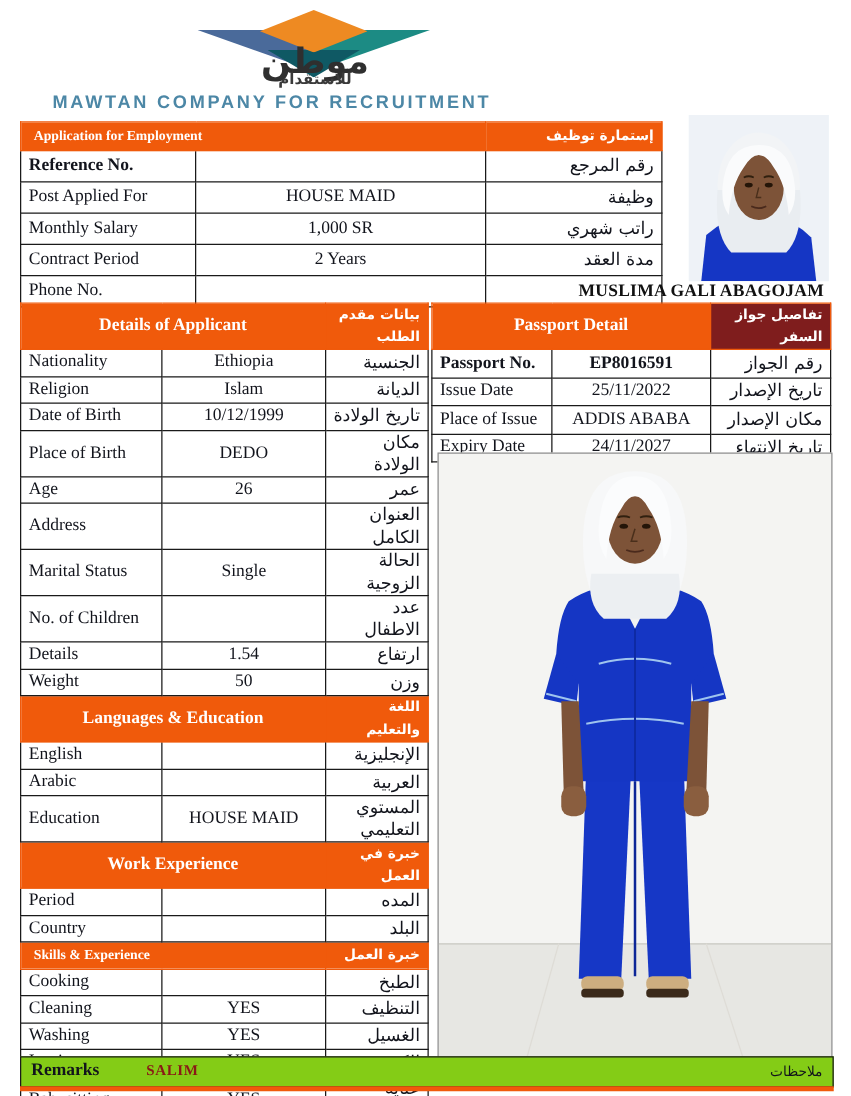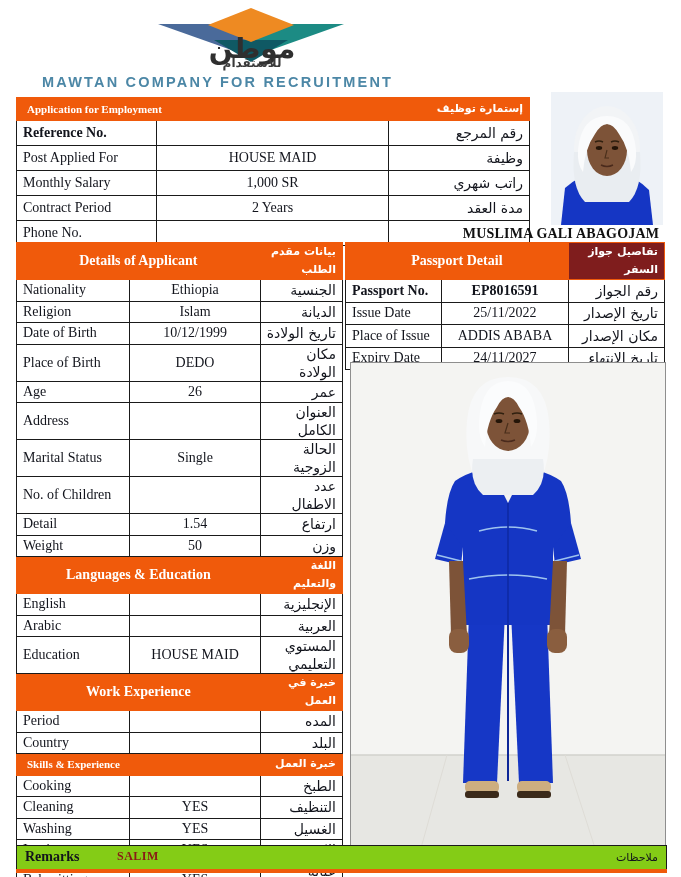--- a/index.html
+++ b/index.html
@@ -292,21 +292,21 @@
         <td class="lbl">Marital Status</td>
         <td class="val">Single</td>
         <td class="ar">الحالة الزوجية</td>
       </tr>
       <tr>
         <td class="lbl">No. of Children</td>
         <td class="val"></td>
         <td class="ar">عدد الاطفال</td>
       </tr>
       <tr>
-        <td class="lbl">Detail</td>
+        <td class="lbl">Details</td>
         <td class="val">1.54</td>
         <td class="ar">ارتفاع</td>
       </tr>
       <tr>
         <td class="lbl">Weight</td>
         <td class="val">50</td>
         <td class="ar">وزن</td>
       </tr>
       <tr class="band">
         <td colspan="2" class="en" style="background: rgb(240, 90, 11); border-color: rgb(240, 90, 11);">Languages &amp; Education</td>

